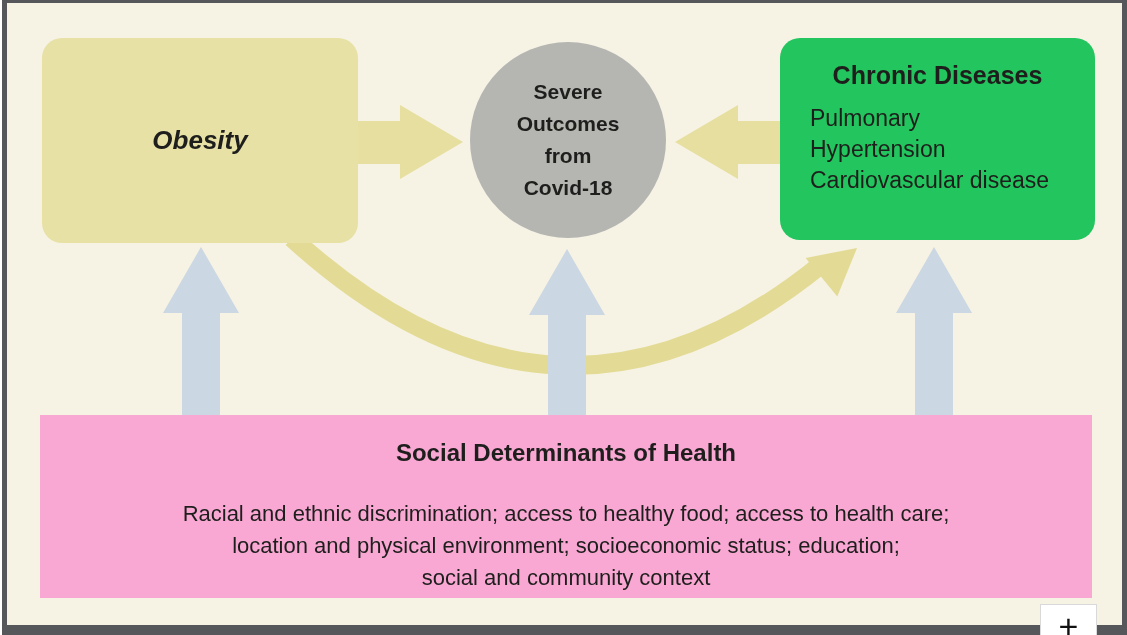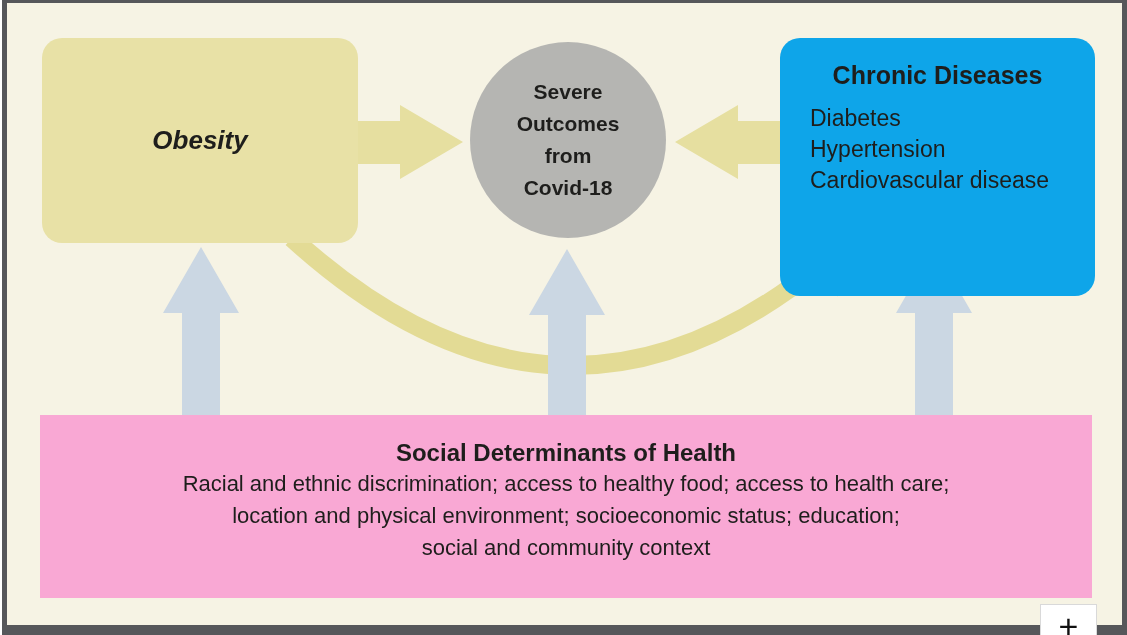--- a/index.html
+++ b/index.html
@@ -27,33 +27,33 @@
     display:flex;align-items:center;justify-content:center;
     font-size:26px;font-weight:bold;font-style:italic;
   }
   .outcome-circle{
     left:470px;top:42px;width:196px;height:196px;border-radius:50%;
     background:#B5B5B2;
     display:flex;flex-direction:column;align-items:center;justify-content:center;
     font-size:21px;font-weight:bold;line-height:32px;text-align:center;
   }
   .chronic-box{
-    left:780px;top:38px;width:315px;height:258px;
-    background:#0ea5e9;border-radius:20px;
+    left:780px;top:38px;width:315px;height:202px;
+    background:#22c55e;border-radius:20px;
     padding-top:22px;
   }
   .chronic-title{text-align:center;font-size:25px;font-weight:bold;line-height:30px;}
   .chronic-list{margin:13px 0 0 30px;font-size:23px;line-height:31px;}
   .sdoh-box{
     left:40px;top:415px;width:1052px;height:183px;
     background:#f9a8d4;text-align:center;
     padding-top:24px;
   }
   .sdoh-title{font-size:24px;font-weight:bold;line-height:28px;}
-  .sdoh-body{margin-top:1px;font-size:22px;line-height:32px;}
+  .sdoh-body{margin-top:31px;font-size:22px;line-height:32px;}
 
   .zoom-btn{
     position:absolute;left:1040px;top:604px;width:57px;height:42px;
     background:#ffffff;border:1px solid #d9d9d9;box-sizing:border-box;
     display:flex;align-items:center;justify-content:center;
     z-index:6;cursor:pointer;
   }
   .zoom-btn span{font-size:34px;font-weight:400;color:#111;line-height:1;transform:translateY(1px);}
 </style>
 </head>
@@ -84,21 +84,21 @@
   <div class="node outcome-circle">
     <span>Severe</span>
     <span>Outcomes</span>
     <span>from</span>
     <span>Covid-18</span>
   </div>
 
   <div class="node chronic-box">
     <div class="chronic-title">Chronic Diseases</div>
     <div class="chronic-list">
-      <div>Diabetes</div>
+      <div>Pulmonary</div>
       <div>Hypertension</div>
       <div>Cardiovascular disease</div>
     </div>
   </div>
 
   <div class="node sdoh-box">
     <div class="sdoh-title">Social Determinants of Health</div>
     <div class="sdoh-body">
       <div>Racial and ethnic discrimination; access to healthy food; access to health care;</div>
       <div>location and physical environment; socioeconomic status; education;</div>

